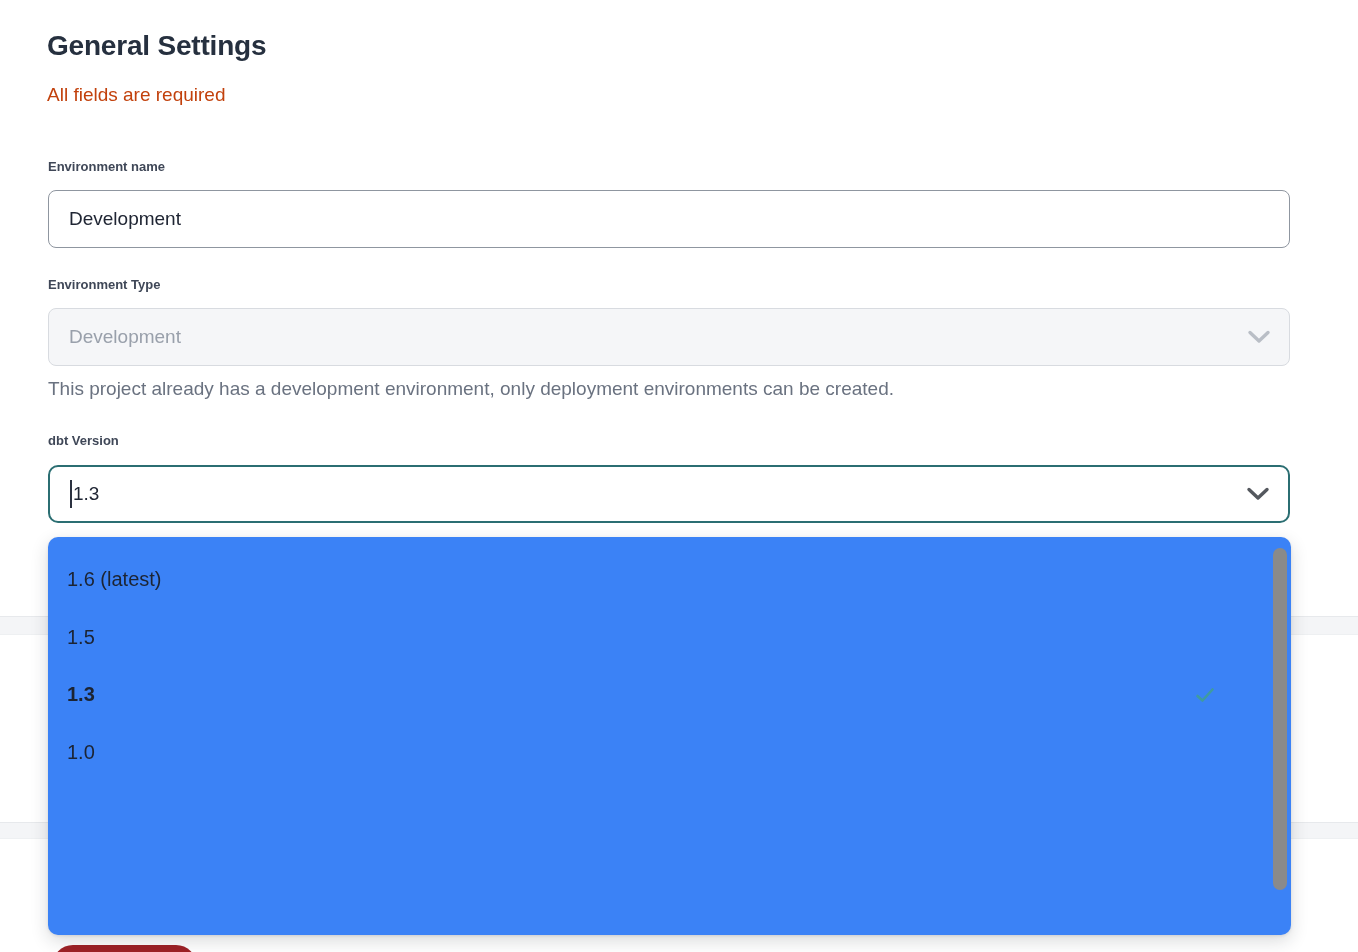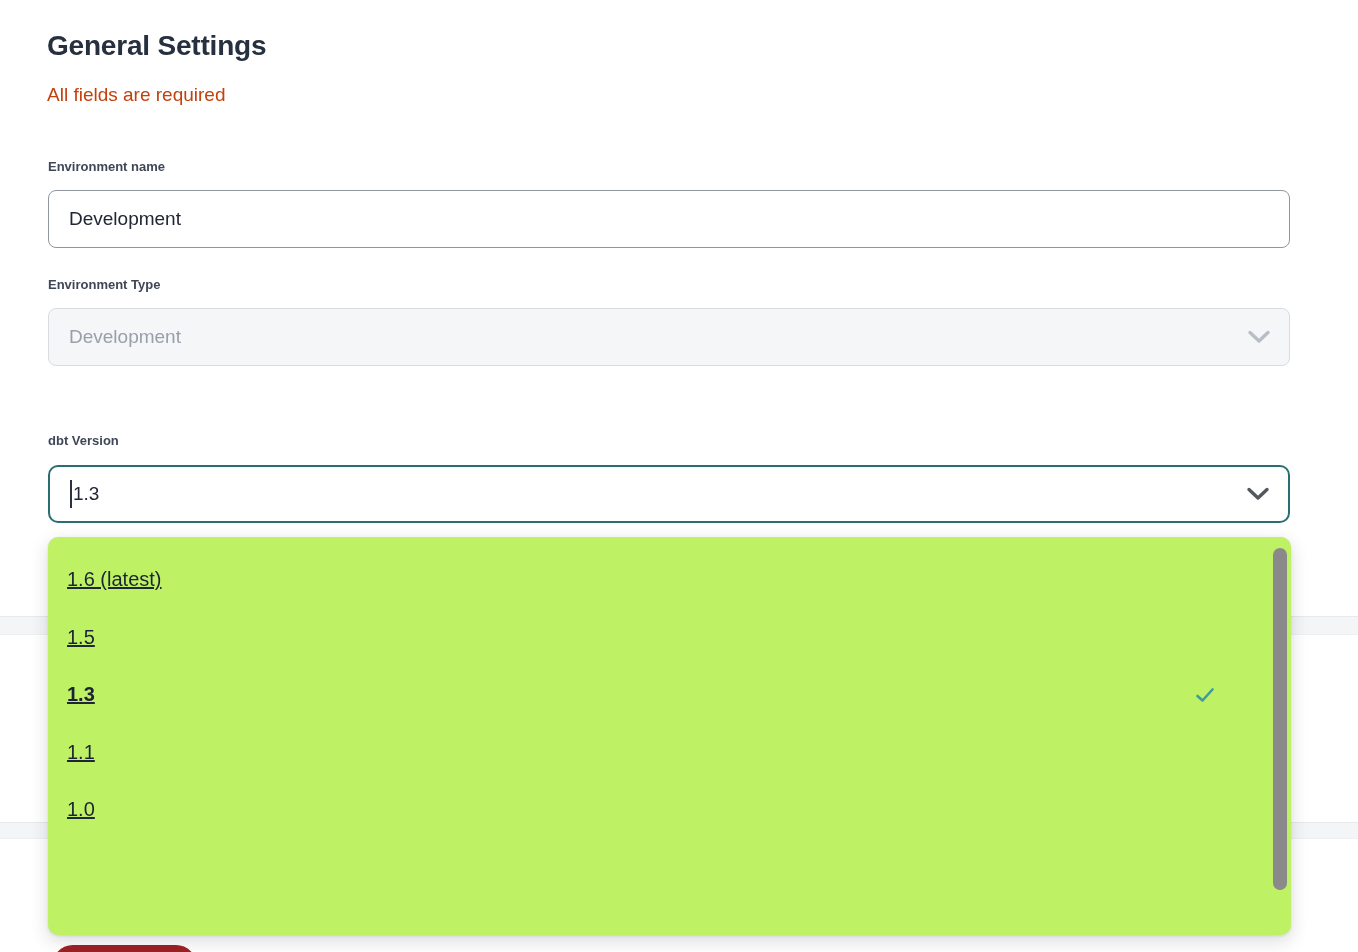--- a/index.html
+++ b/index.html
@@ -82,23 +82,23 @@
   }
 
   .text-caret{
     display:inline-block; width:2px; height:28px;
     background:#2b3140; margin-right:1px; vertical-align:middle;
   }
 
   
   .dropdown-panel{
     position:absolute; left:48px; top:537px; width:1243px; height:398px;
-    background:#bef264; border-radius:10px;
+    background:#3b82f6; border-radius:10px;
     box-shadow:0 6px 18px rgba(25,30,40,0.16), 0 1px 3px rgba(25,30,40,0.10);
-    overflow:hidden; z-index:5;text-decoration:underline;
+    overflow:hidden; z-index:5;
   }
   .options-list{ padding-top:14px; }
   .option-row{
     position:relative; height:57.5px; display:flex; align-items:center;
     padding-left:19px; font-size:20px; color:#1c2433; cursor:pointer;
   }
   .option-row.selected{ font-weight:700; }
   .option-check{
     position:absolute; right:76px; top:50%; transform:translateY(-50%);
     width:20px; height:20px;
@@ -131,20 +131,21 @@
 
     <label class="field-label label-env-type">Environment Type</label>
     <div class="select select-disabled" aria-disabled="true">
       <span>Development</span>
       <span class="chevron">
         <svg width="24" height="14" viewBox="0 0 24 14" fill="none">
           <path d="M3 2.5 L12 11 L21 2.5" stroke="#b9bec6" stroke-width="3.4" stroke-linecap="round" stroke-linejoin="round"></path>
         </svg>
       </span>
     </div>
+    <div class="helper-text">This project already has a development environment, only deployment environments can be created.</div>
 
     <label class="field-label label-dbt-version">dbt Version</label>
     <div class="select select-focused" role="combobox" aria-expanded="true">
       <span class="text-caret"></span>
       <span>1.3</span>
       <span class="chevron">
         <svg width="24" height="14" viewBox="0 0 24 14" fill="none">
           <path d="M3 2.5 L12 11 L21 2.5" stroke="#54585e" stroke-width="3.4" stroke-linecap="round" stroke-linejoin="round"></path>
         </svg>
       </span>
@@ -159,23 +160,20 @@
         <div class="option-row" role="option">
           <span>1.5</span>
         </div>
         <div class="option-row selected" role="option" aria-selected="true">
           <span>1.3</span>
           <svg class="option-check" viewBox="0 0 20 20">
             <path d="M2.5 11 L7.5 15.5 L17.5 4.5" stroke="var(--check)" stroke-width="2.6" fill="none" stroke-linecap="round" stroke-linejoin="round"></path>
           </svg>
         </div>
         <div class="option-row" role="option">
-          <span>1.1</span>
-        </div>
-        <div class="option-row" role="option">
           <span>1.0</span>
         </div>
       </div>
     <div class="panel-scrollbar"></div>
   </div>
 
   <button class="danger-button" aria-label="danger action"></button>
 
 </div>
 

